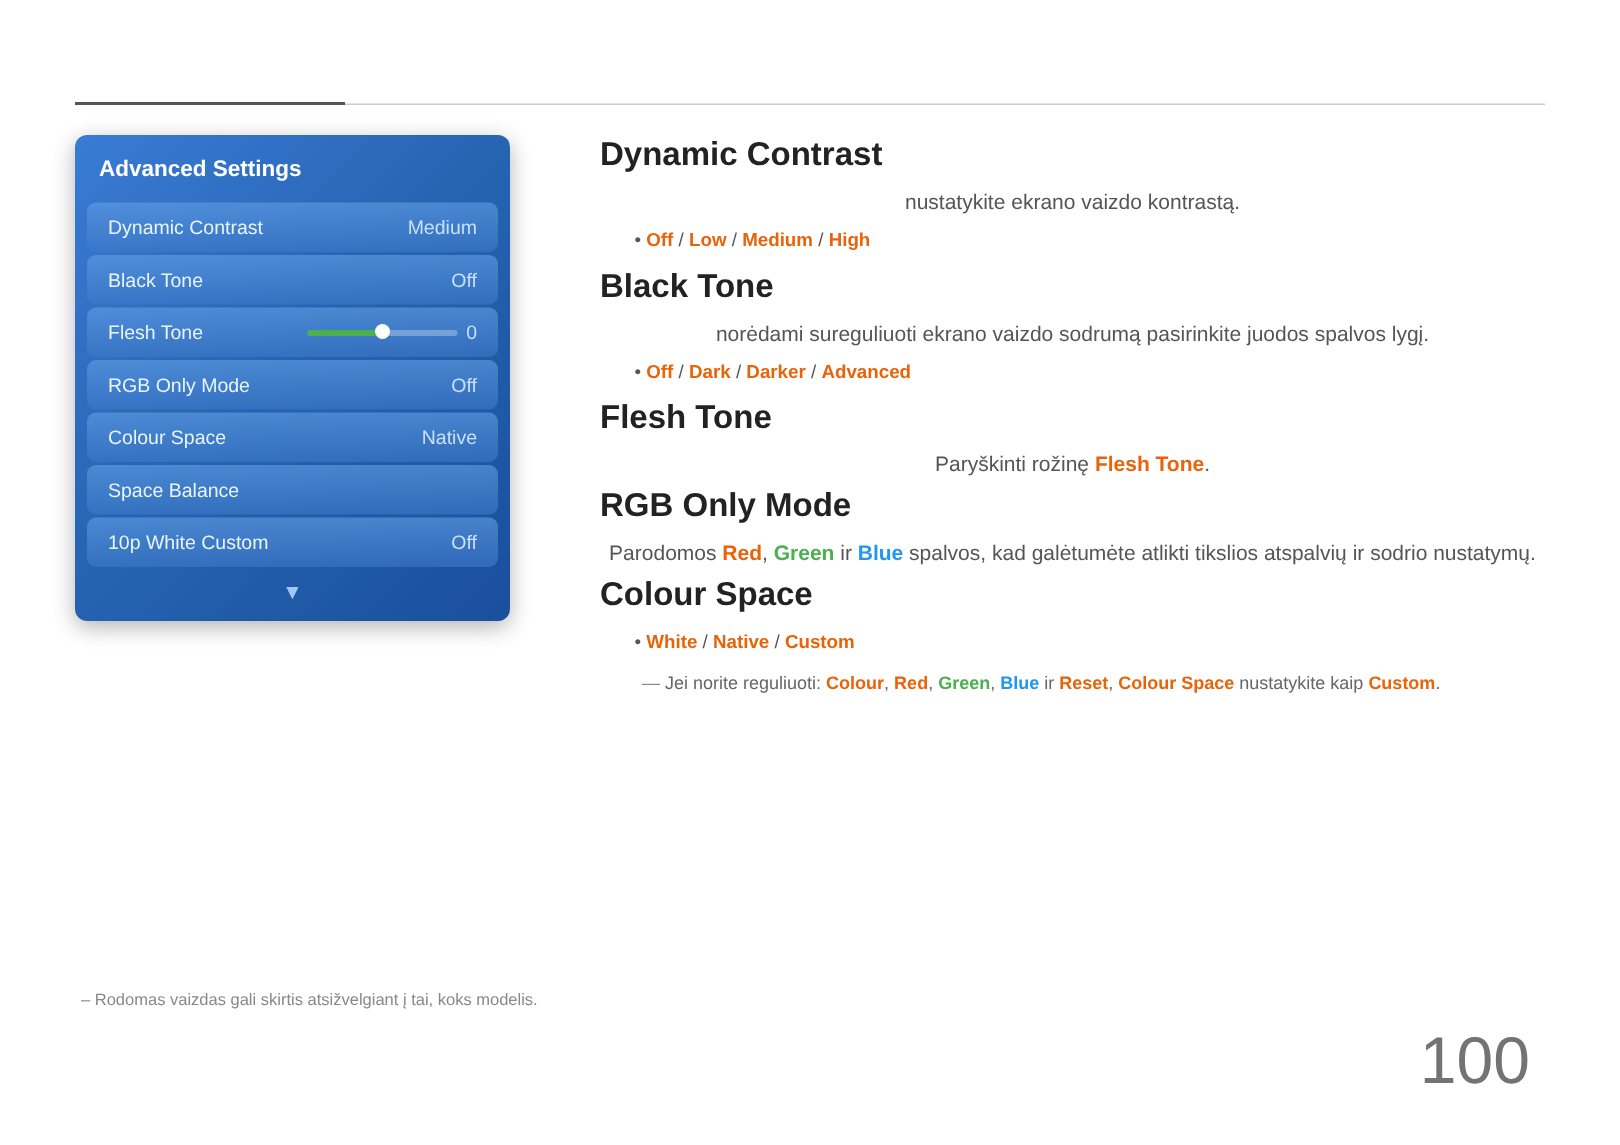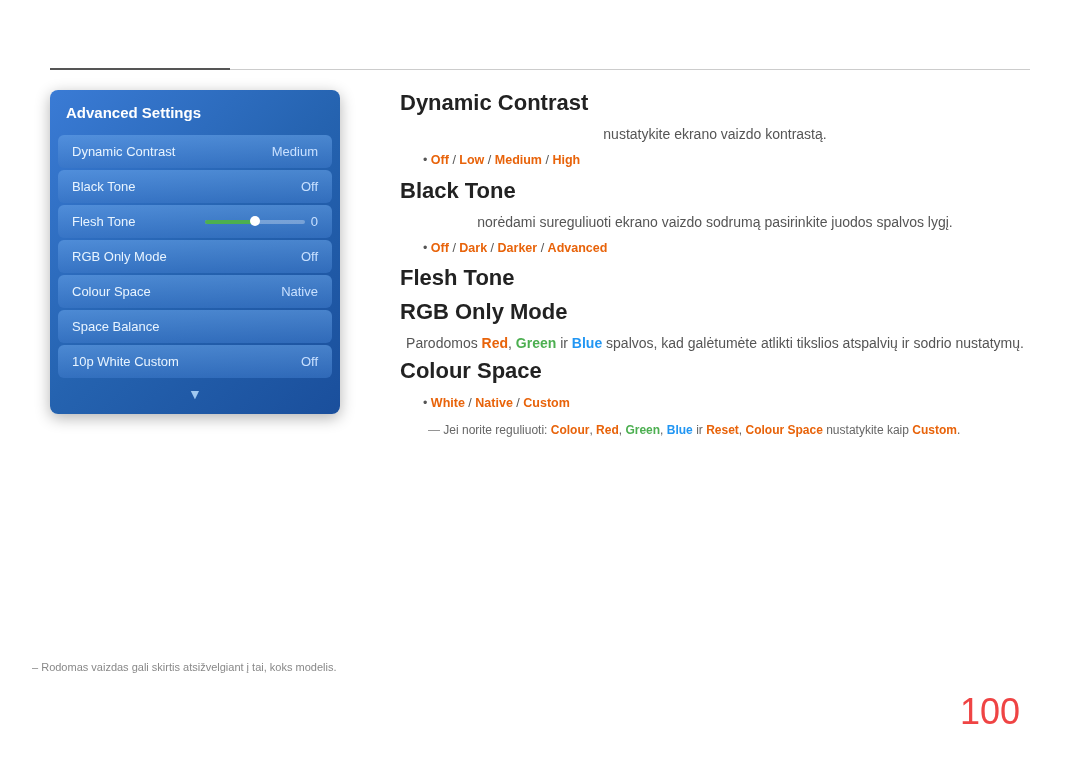--- a/index.html
+++ b/index.html
@@ -161,35 +161,35 @@
     }
     .sub-note::before {
       content: '— ';
       color: #888;
     }
 
     
     .footer-note {
       position: absolute;
       bottom: 90px;
-      left: 32px;
+      left: 54px;
       font-size: 11px;
       color: #888;
     }
     .footer-note::before {
       content: '– ';
     }
 
     
     .page-number {
       position: absolute;
       bottom: 30px;
       right: 60px;
-      font-size: 36px;
-      color: #ef4444;
+      font-size: 44px;
+      color: #737373;
       font-weight: 300;
     }
   </style>
 </head>
 <body>
 
 <div class="top-border">
   <div class="top-border-dark"></div>
   <div class="top-border-light"></div>
 </div>
@@ -254,20 +254,21 @@
   <div>
     <div class="section-title">Black Tone</div>
     <p class="section-desc">norėdami sureguliuoti ekrano vaizdo sodrumą pasirinkite juodos spalvos lygį.</p>
     <p class="section-options">
       <span class="opt-orange">Off</span><span class="opt-slash"> / </span><span class="opt-orange">Dark</span><span class="opt-slash"> / </span><span class="opt-orange">Darker</span><span class="opt-slash"> / </span><span class="opt-orange">Advanced</span>
     </p>
   </div>
 
   <div>
     <div class="section-title">Flesh Tone</div>
+    <p class="section-desc">Paryškinti rožinę <span class="opt-orange">Flesh Tone</span>.</p>
   </div>
 
   <div>
     <div class="section-title">RGB Only Mode</div>
     <p class="section-desc">Parodomos <span style="color:#e8630a;font-weight:bold">Red</span>, <span style="color:#4caf50;font-weight:bold">Green</span> ir <span style="color:#2196f3;font-weight:bold">Blue</span> spalvos, kad galėtumėte atlikti tikslios atspalvių ir sodrio nustatymų.</p>
   </div>
 
   <div>
     <div class="section-title">Colour Space</div>
     <p class="section-options">

